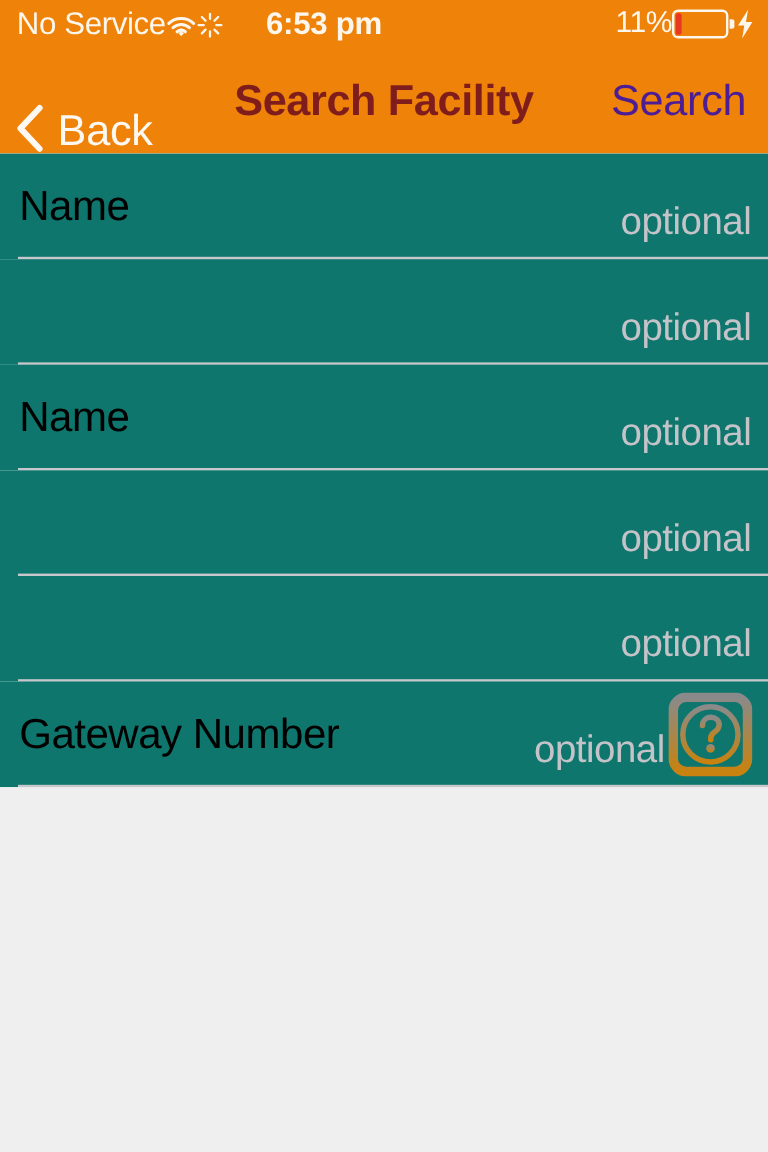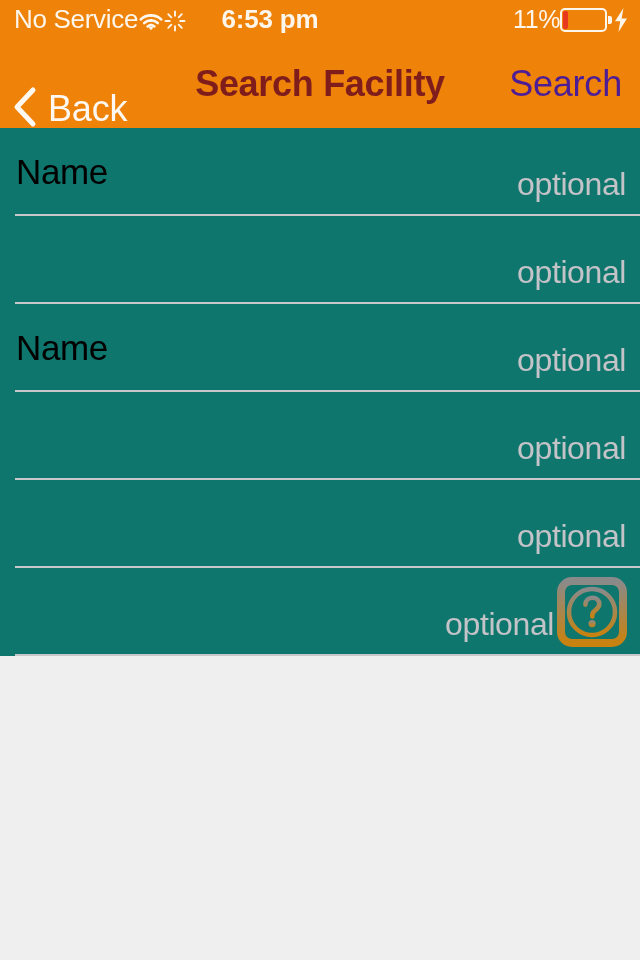--- a/index.html
+++ b/index.html
@@ -211,20 +211,21 @@
     <span class="row-label">Name</span>
     <span class="row-value">optional</span>
   </div>
       <div class="form-row">
     <span class="row-value">optional</span>
   </div>
       <div class="form-row">
     <span class="row-value">optional</span>
   </div>
       <div class="form-row">
+    <span class="row-label">Gateway Number</span>
     <span class="row-value has-help">optional</span>
   <button class="help-icon-btn">
           <span>
             <svg viewBox="0 0 70 70" aria-hidden="true">
               <defs>
                 <linearGradient id="helpgrad" x1="0" y1="0" x2="0" y2="1">
                   <stop offset="0%" stop-color="#8a8a8a"></stop>
                   <stop offset="100%" stop-color="#c8820f"></stop>
                 </linearGradient>
               </defs>

